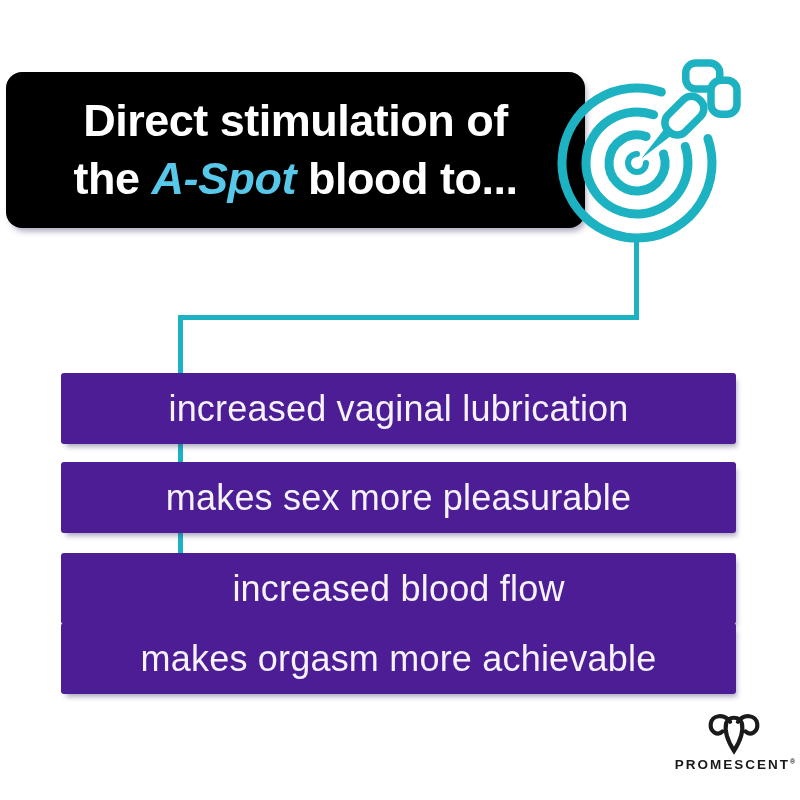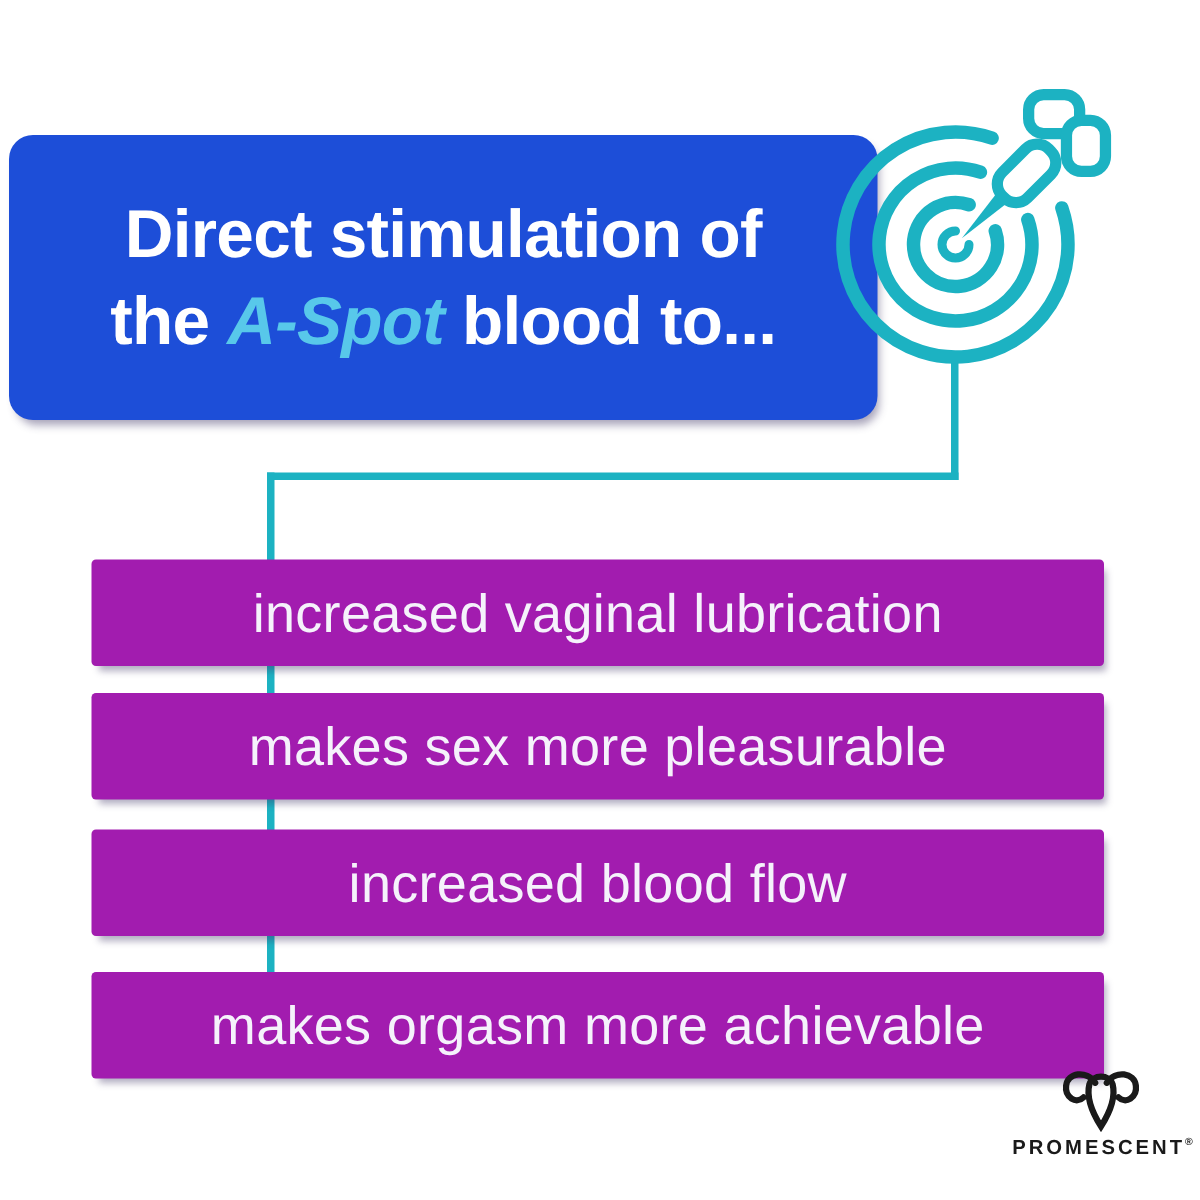--- a/index.html
+++ b/index.html
@@ -6,23 +6,23 @@
   .canvas{
     position:relative;
     width:800px;height:800px;
     background:#ffffff;
     font-family:"Liberation Sans", sans-serif;
     overflow:hidden;
   }
   
   .header-card{
     position:absolute;
-    left:6px;top:90px;
-    width:579px;height:190px;
-    background:#1d4ed8;
+    left:6px;top:72px;
+    width:579px;height:156px;
+    background:#000000;
     border-radius:16px;
     box-shadow:3px 5px 6px -2px rgba(60,50,100,0.45);
     display:flex;align-items:center;justify-content:center;
     text-align:center;
     z-index:2;
   }
   .header-text{
     color:#ffffff;
     font-weight:bold;
     font-size:45px;
@@ -39,35 +39,35 @@
   .target{
     position:absolute;
     left:552px;top:28px;
     width:230px;height:230px;
     z-index:3;
   }
   
   .bar{
     position:absolute;
     left:61px;width:675px;height:71px;
-    background:#a21caf;
+    background:#4c1d95;
     border-radius:3px;
     box-shadow:3px 5px 5px -2px rgba(60,50,100,0.4);
     display:flex;align-items:center;justify-content:center;
     z-index:2;
   }
   .bar span{
     color:#f5f2fb;
     font-size:36px;
     letter-spacing:0.2px;
   }
   .bar1{top:373px;}
   .bar2{top:462px;}
   .bar3{top:553px;}
-  .bar4{top:648px;align-items:center;}
+  .bar4{top:623px;align-items:center;}
   
   .brand-mark{
     position:absolute;
     left:703px;top:710px;
     width:62px;height:47px;
     z-index:2;
   }
   .brand-name{
     position:absolute;
     left:655px;top:757px;

